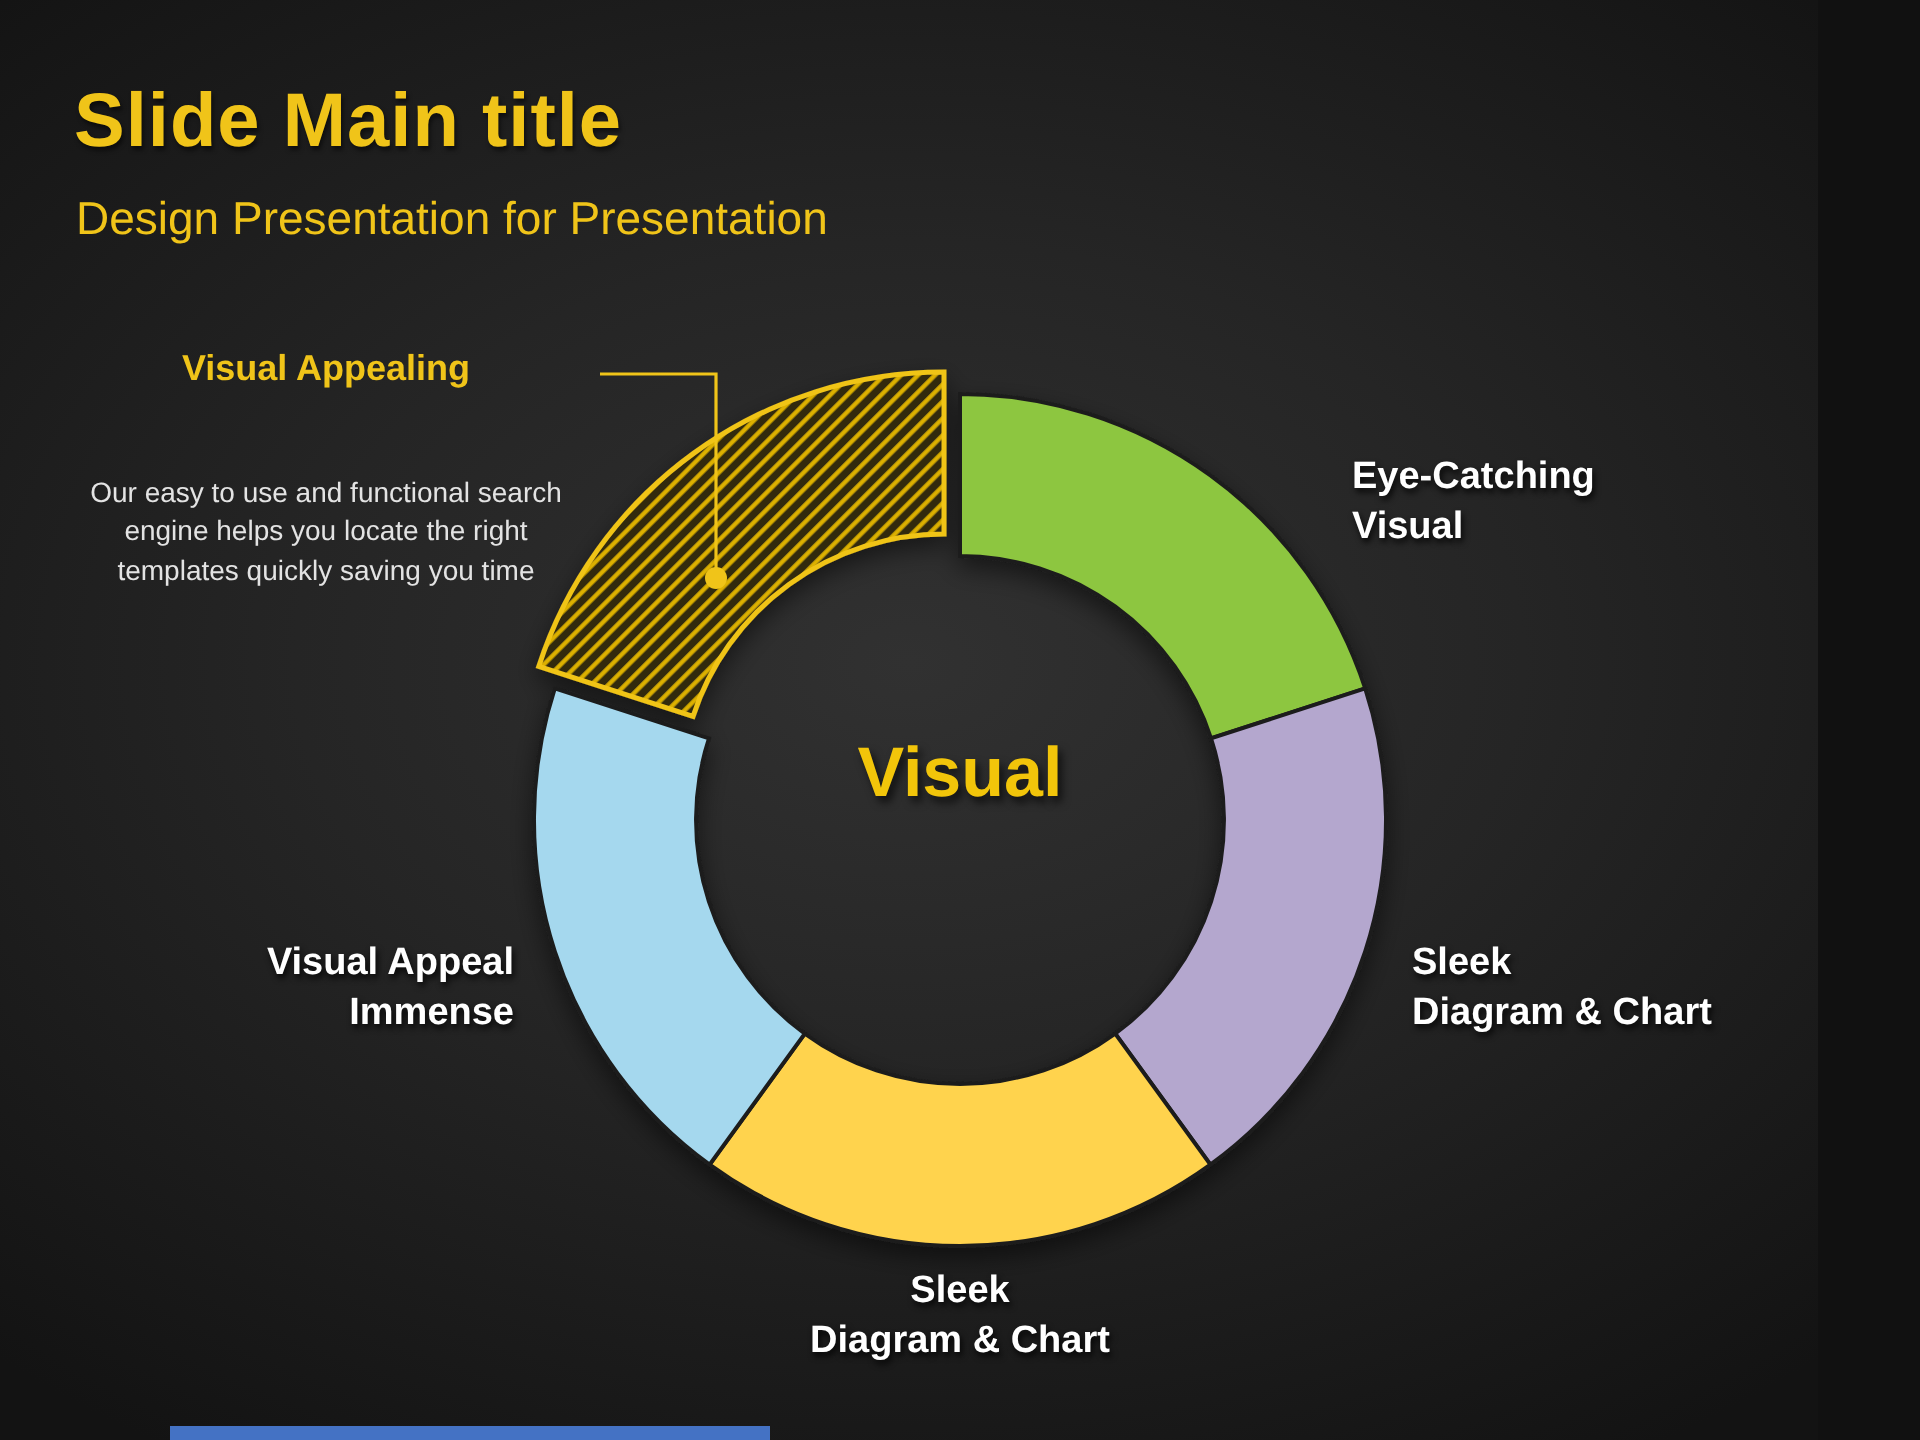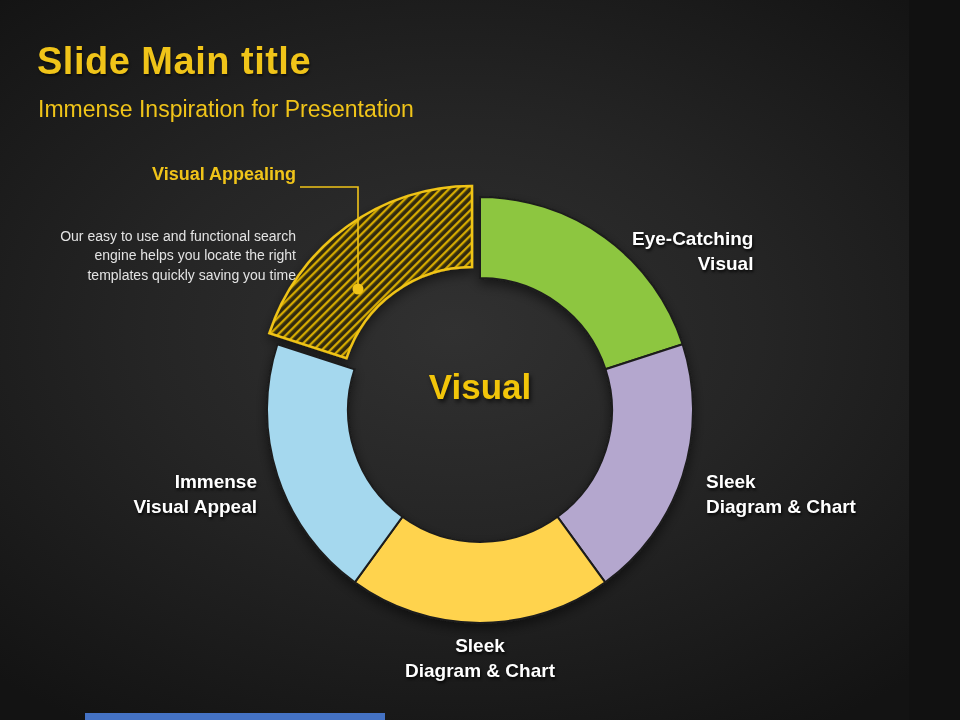--- a/index.html
+++ b/index.html
@@ -15,35 +15,35 @@
   .title {
     position:absolute; left:37px; top:40px;
     font-size:38px; font-weight:700; color:#f0c419;
     letter-spacing:.5px; text-shadow:1px 2px 2px rgba(0,0,0,.5);
   }
   .subtitle {
     position:absolute; left:38px; top:96px;
     font-size:23px; font-weight:400; color:#f0c419;
   }
 
-  .callout { position:absolute; left:30px; top:164px; width:266px; text-align:right; }
+  .callout { position:absolute; left:30px; top:174px; width:266px; text-align:center; }
   .callout-heading { font-size:18px; font-weight:700; color:#f0c419; margin-bottom:8px; }
   .callout-body { font-size:14px; line-height:1.38; color:#e3e3e3;margin-top:42px; }
 
   .center-label {
     position:absolute; left:330px; top:366px; width:300px; text-align:center;
     font-size:35px; font-weight:700; color:#f2c50a; line-height:1.2;
     text-shadow:2px 3px 4px rgba(0,0,0,.65);
   }
 
   .seg-label {
     position:absolute; font-size:19px; font-weight:700; color:#ffffff;
     line-height:1.3; text-shadow:1px 2px 3px rgba(0,0,0,.85);
   }
-  .seg-label.top-right { left:632px; top:227px;text-align:right; }
+  .seg-label.top-right { left:676px; top:227px; }
   .seg-label.right     { left:706px; top:470px; }
   .seg-label.bottom    { left:330px; top:634px; width:300px; text-align:center; }
   .seg-label.left      { left:90px;  top:470px; width:167px; text-align:right; }
 </style>
 </head>
 <body>
 
 <div class="slide">
 
   <svg class="svg-layer" width="960" height="720" viewBox="0 0 960 720">
@@ -65,21 +65,21 @@
       <path d="M 269.4 333.2 A 213 213 0 0 1 472 186 L 472 267 A 132 132 0 0 0 346.5 358.2 Z" fill="url(#hatch)" stroke-width="2.5" stroke="#f0c419"></path>
     </g>
 
     <polyline points="300,187 358,187 358,286" fill="none" stroke-width="1.6" stroke="#f0c419"></polyline>
     <circle cx="358" cy="289" r="5.5" fill="#f0c419"></circle>
 
     <rect x="85" y="713" width="300" height="7" fill="#4472c4"></rect>
   </svg>
 
   <h1 class="title">Slide Main title</h1>
-  <h2 class="subtitle">Immense Inspiration for Presentation</h2>
+  <h2 class="subtitle">Design Presentation for Presentation</h2>
 
   <div class="callout">
     <div class="callout-heading">Visual Appealing</div>
     <div class="callout-body">Our easy to use and functional search engine helps you locate the right templates quickly saving you time</div>
   </div>
 
   <div class="center-label">
     <div>Visual</div>
   </div>
 
@@ -92,17 +92,17 @@
     <div>Sleek</div>
     <div>Diagram &amp; Chart</div>
   </div>
 
   <div class="seg-label bottom">
     <div>Sleek</div>
     <div>Diagram &amp; Chart</div>
   </div>
 
   <div class="seg-label left">
+    <div>Visual Appeal</div>
     <div>Immense</div>
-    <div>Visual Appeal</div>
   </div>
 
 </div>
 
 </body></html>

